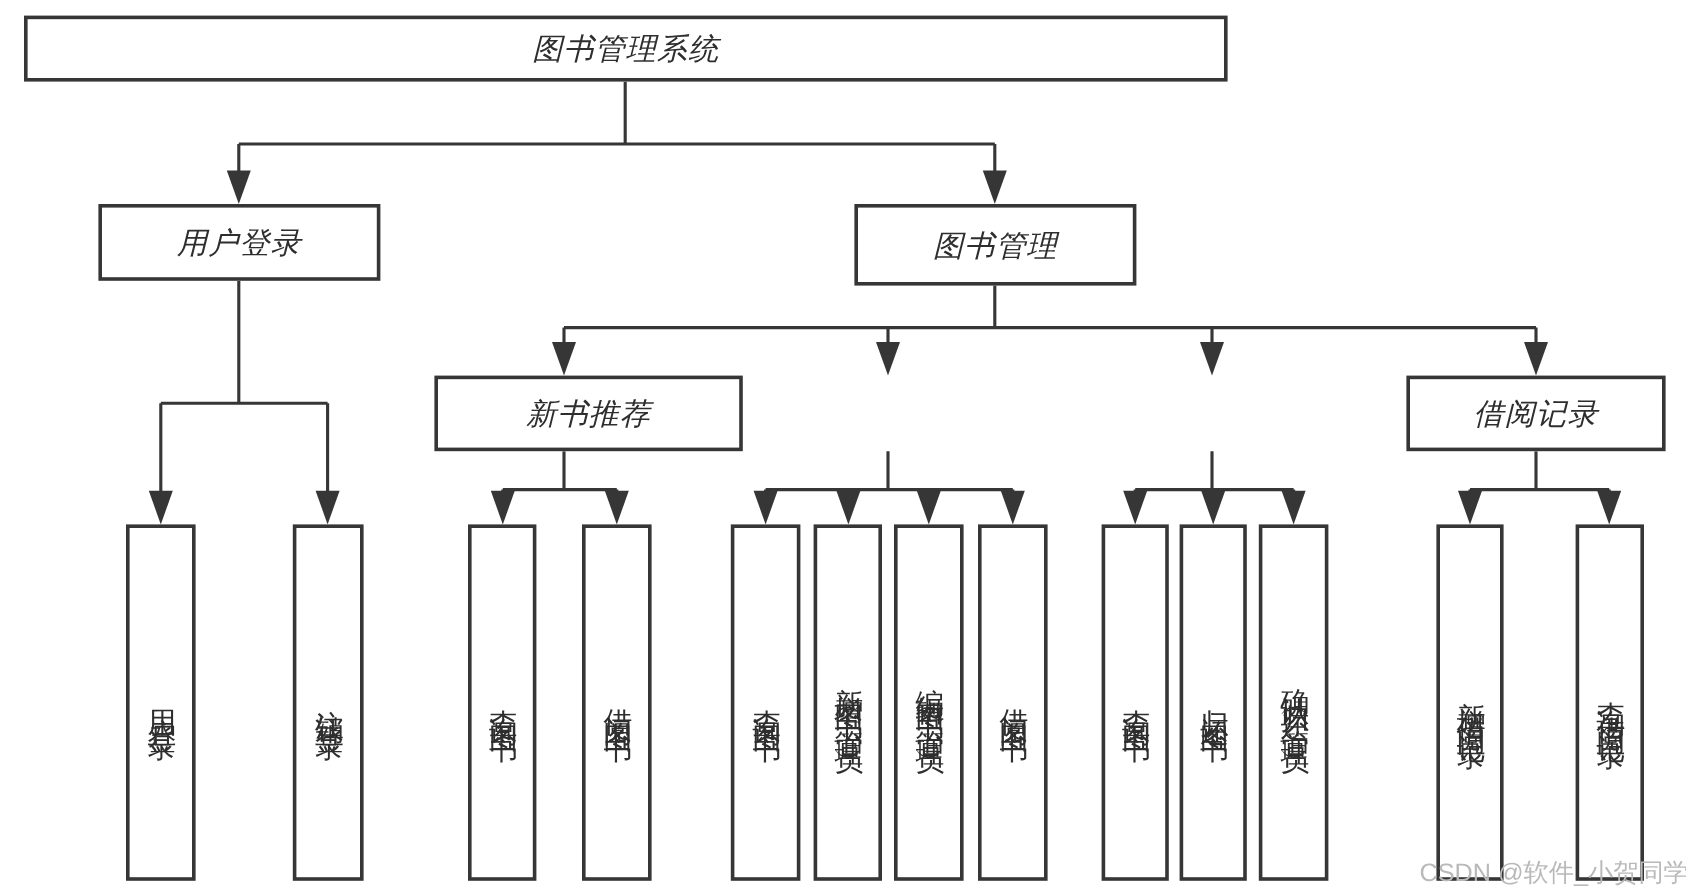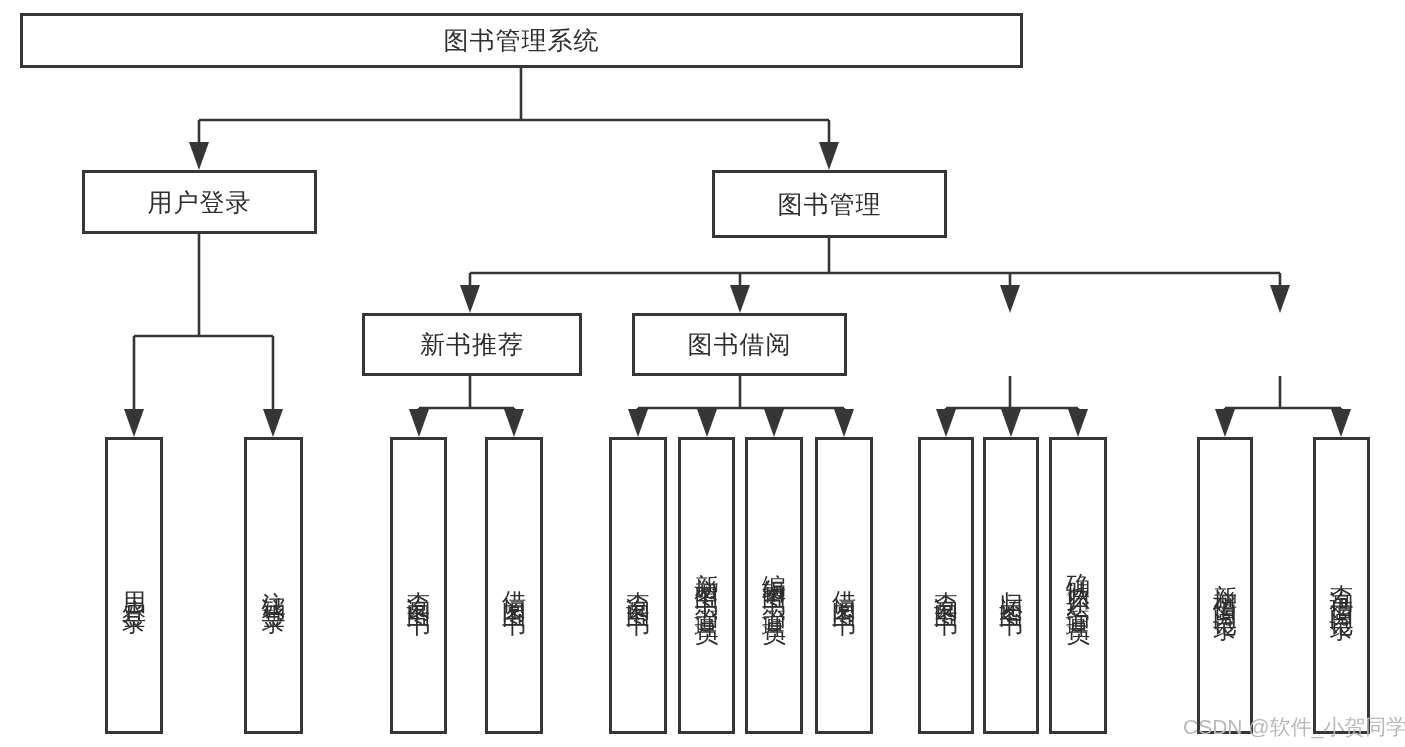--- a/index.html
+++ b/index.html
@@ -29,20 +29,21 @@
   }
 
   .hbox {
     position: absolute;
     background: #ffffff;
     border: 3px solid var(--border);
     display: flex;
     align-items: center;
     justify-content: center;
     z-index: 1;
+    font-style: italic;
   }
   .hbox .lbl {
     font-size: 25px;
     color: var(--text);
     letter-spacing: 1px;
     white-space: nowrap;
   }
 
   .vbox {
     position: absolute;
@@ -112,25 +113,25 @@
     <span class="lbl">图书管理系统</span>
   </div>
 
   <div class="hbox" style="left:82px;top:170px;width:235px;height:64px">
     <span class="lbl">用户登录</span>
   </div>
   <div class="hbox" style="left:712px;top:170px;width:235px;height:68px">
     <span class="lbl">图书管理</span>
   </div>
 
-  <div class="hbox" style="left:362px;top:313px;width:220px;height:63px">
+  <div class="hbox" style="left:362px;top:313px;width:257px;height:63px">
     <span class="lbl">新书推荐</span>
   </div>
-  <div class="hbox" style="left:632px;top:313px;width:215px;height:63px">
-    <span class="lbl">图书借阅</span>
+  <div class="hbox" style="left:1172px;top:313px;width:216px;height:63px">
+    <span class="lbl">借阅记录</span>
   </div>
 
   <div class="vbox" style="left:105px;top:437px;width:58px">
     <span class="vlbl">用户登录</span>
   </div>
   <div class="vbox" style="left:244px;top:437px;width:59px">
     <span class="vlbl">注销登录</span>
   </div>
 
   <div class="vbox" style="left:390px;top:437px;width:57px">

